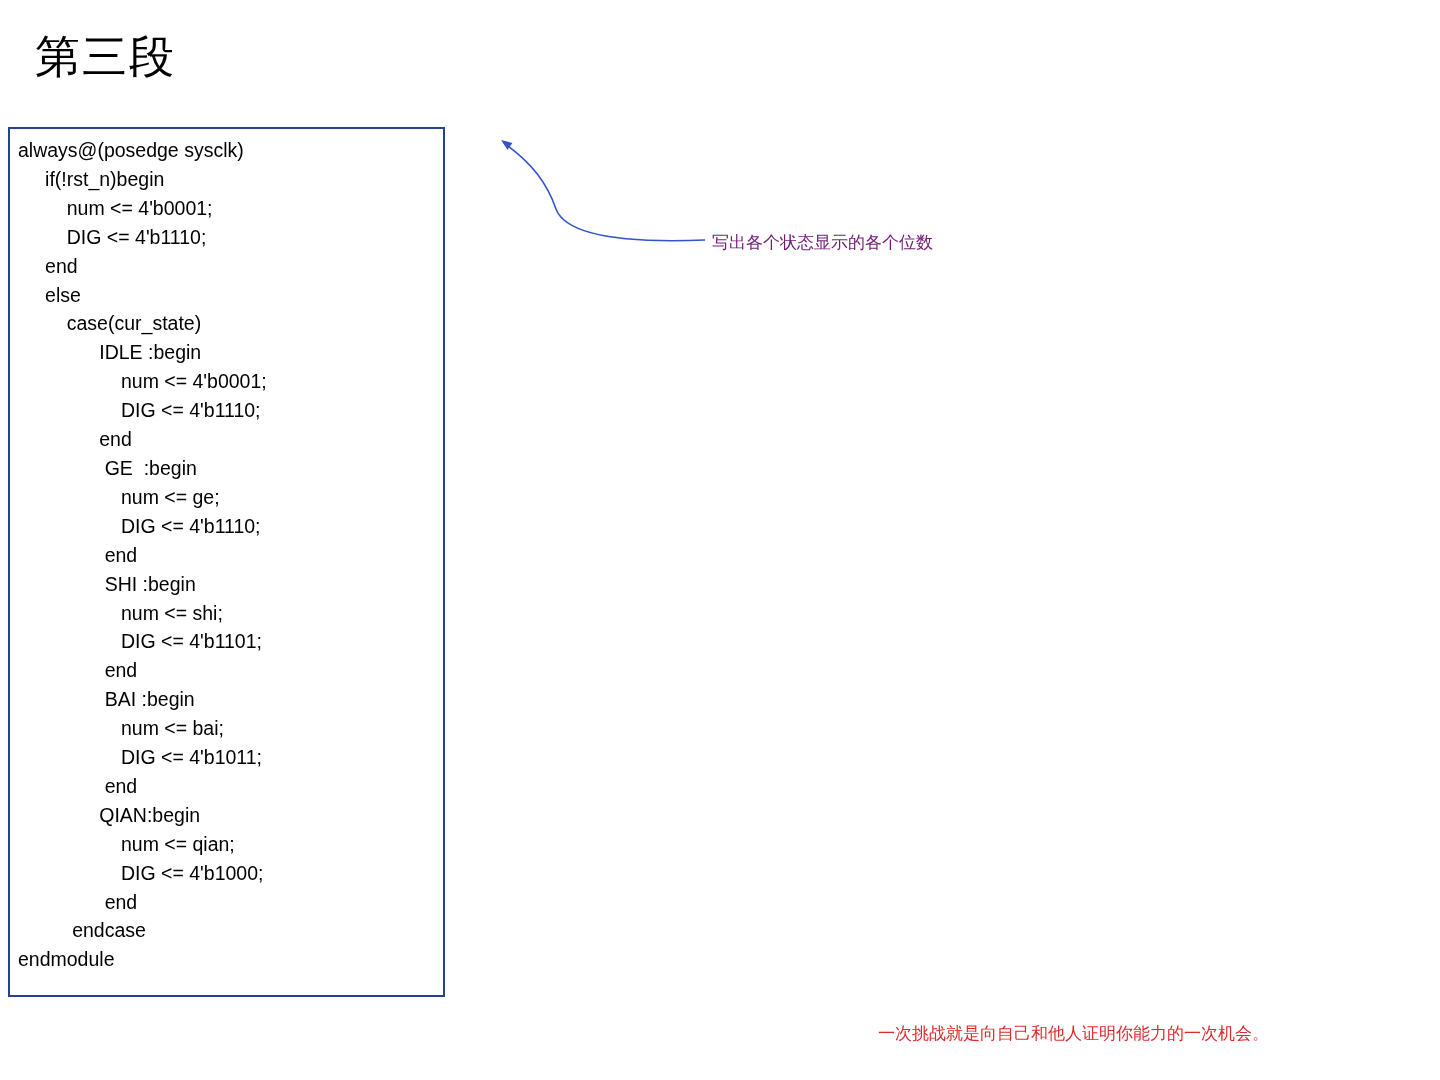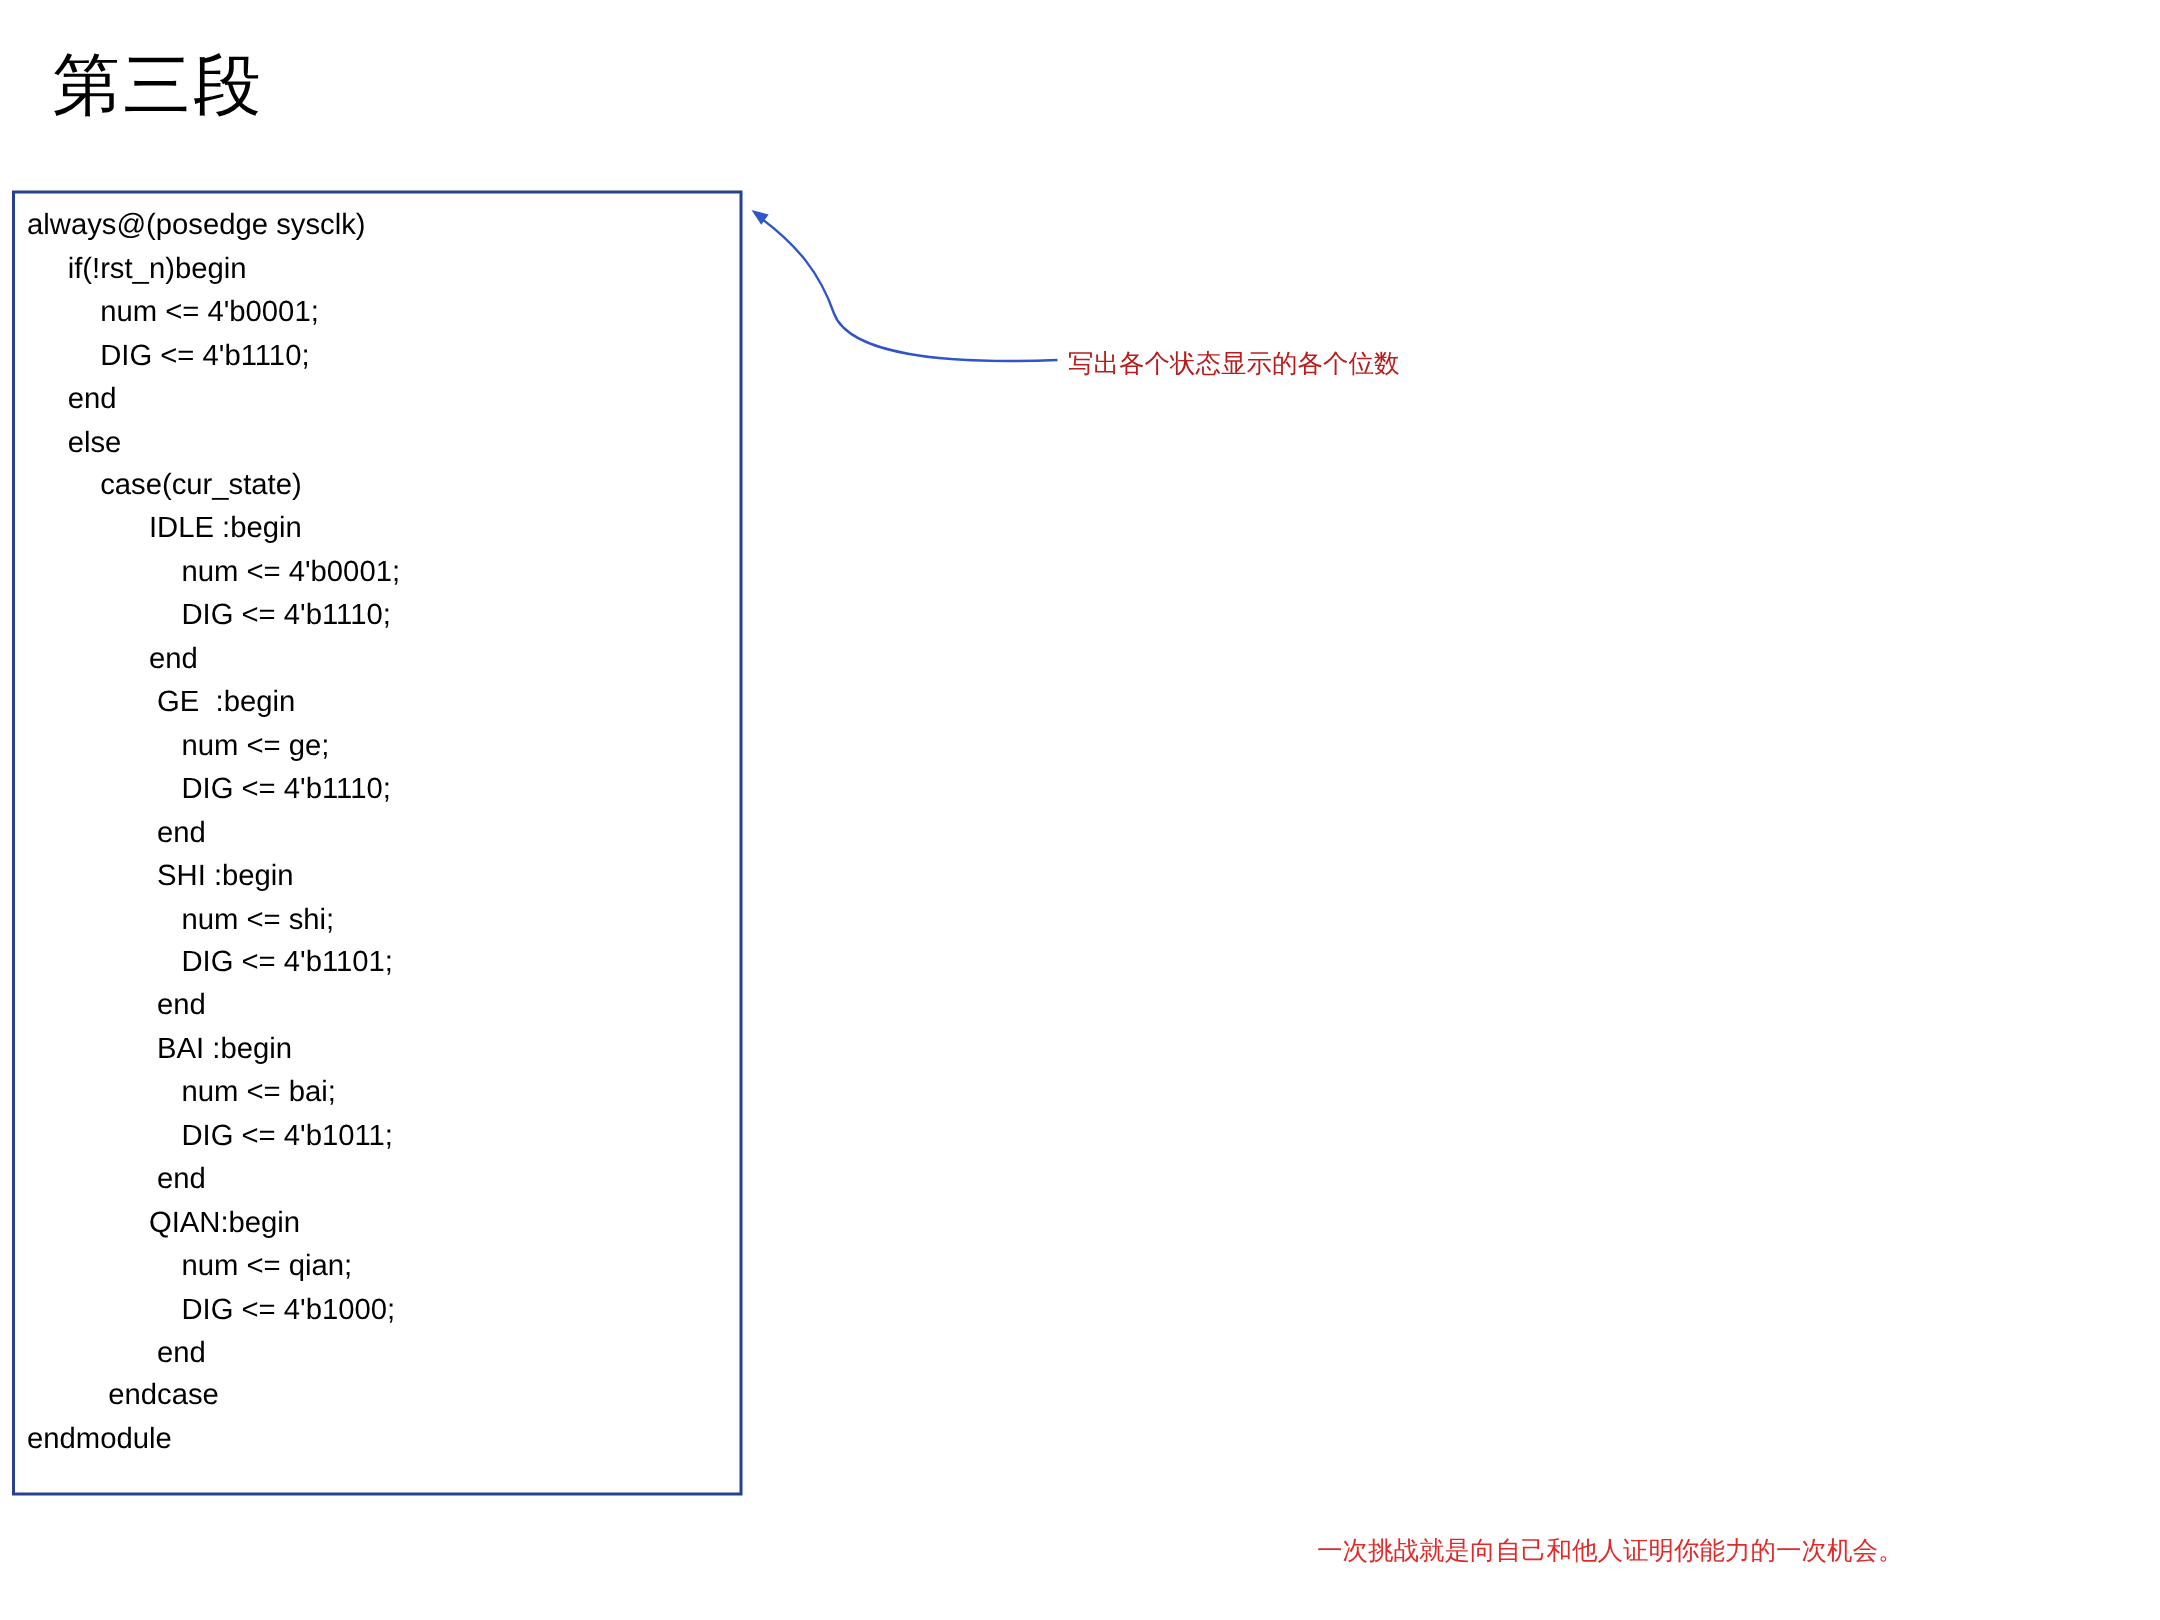--- a/index.html
+++ b/index.html
@@ -17,21 +17,21 @@
     font-family: "DejaVu Serif", serif;
     font-size: 45px;
     font-weight: 400;
     color: #000000;
     letter-spacing: 2px;
   }
   .code-box {
     position: absolute;
     left: 8px;
     top: 127px;
-    width: 487px;
+    width: 437px;
     height: 870px;
     border: 2px solid #26418f;
     background: #ffffff;
     padding: 7px 8px;
     overflow: hidden;
   }
   .code-block {
     font-family: "Liberation Sans", sans-serif;
     font-size: 19.5px;
     line-height: 28.9px;
@@ -73,17 +73,17 @@
 
   <div class="code-box" style="border-color: rgb(38, 65, 143);">
     <div class="code-block" style="color: rgb(0, 0, 0);"><div class="code-line">always@(posedge sysclk)</div><div class="code-line">     if(!rst_n)begin</div><div class="code-line">         num &lt;= 4'b0001;</div><div class="code-line">         DIG &lt;= 4'b1110;</div><div class="code-line">     end</div><div class="code-line">     else</div><div class="code-line">         case(cur_state)</div><div class="code-line">               IDLE :begin</div><div class="code-line">                   num &lt;= 4'b0001;</div><div class="code-line">                   DIG &lt;= 4'b1110;</div><div class="code-line">               end</div><div class="code-line">                GE  :begin</div><div class="code-line">                   num &lt;= ge;</div><div class="code-line">                   DIG &lt;= 4'b1110;</div><div class="code-line">                end</div><div class="code-line">                SHI :begin</div><div class="code-line">                   num &lt;= shi;</div><div class="code-line">                   DIG &lt;= 4'b1101;</div><div class="code-line">                end</div><div class="code-line">                BAI :begin</div><div class="code-line">                   num &lt;= bai;</div><div class="code-line">                   DIG &lt;= 4'b1011;</div><div class="code-line">                end</div><div class="code-line">               QIAN:begin</div><div class="code-line">                   num &lt;= qian;</div><div class="code-line">                   DIG &lt;= 4'b1000;</div><div class="code-line">                end</div><div class="code-line">          endcase</div><div class="code-line">endmodule</div></div>
   </div>
 
   <svg class="annotation-arrow" viewBox="0 0 232 128" style="color: rgb(48, 85, 200);">
     <path d="M 217 112 C 140 115 78 108 68 81 C 59 55 44 35 16 15" fill="none" stroke="currentColor" stroke-width="1.6"></path>
     <path d="M 13 12 L 24.4 15 L 19.5 21.8 Z" fill="currentColor" stroke="none"></path>
   </svg>
 
-  <div class="annotation-text" style="color: #b91c1c;">写出各个状态显示的各个位数</div>
+  <div class="annotation-text" style="color: #701a75;">写出各个状态显示的各个位数</div>
 
   <div class="footer-note" style="color: rgb(224, 42, 42);">一次挑战就是向自己和他人证明你能力的一次机会。</div>
 
 </div>
 
 </body></html>

